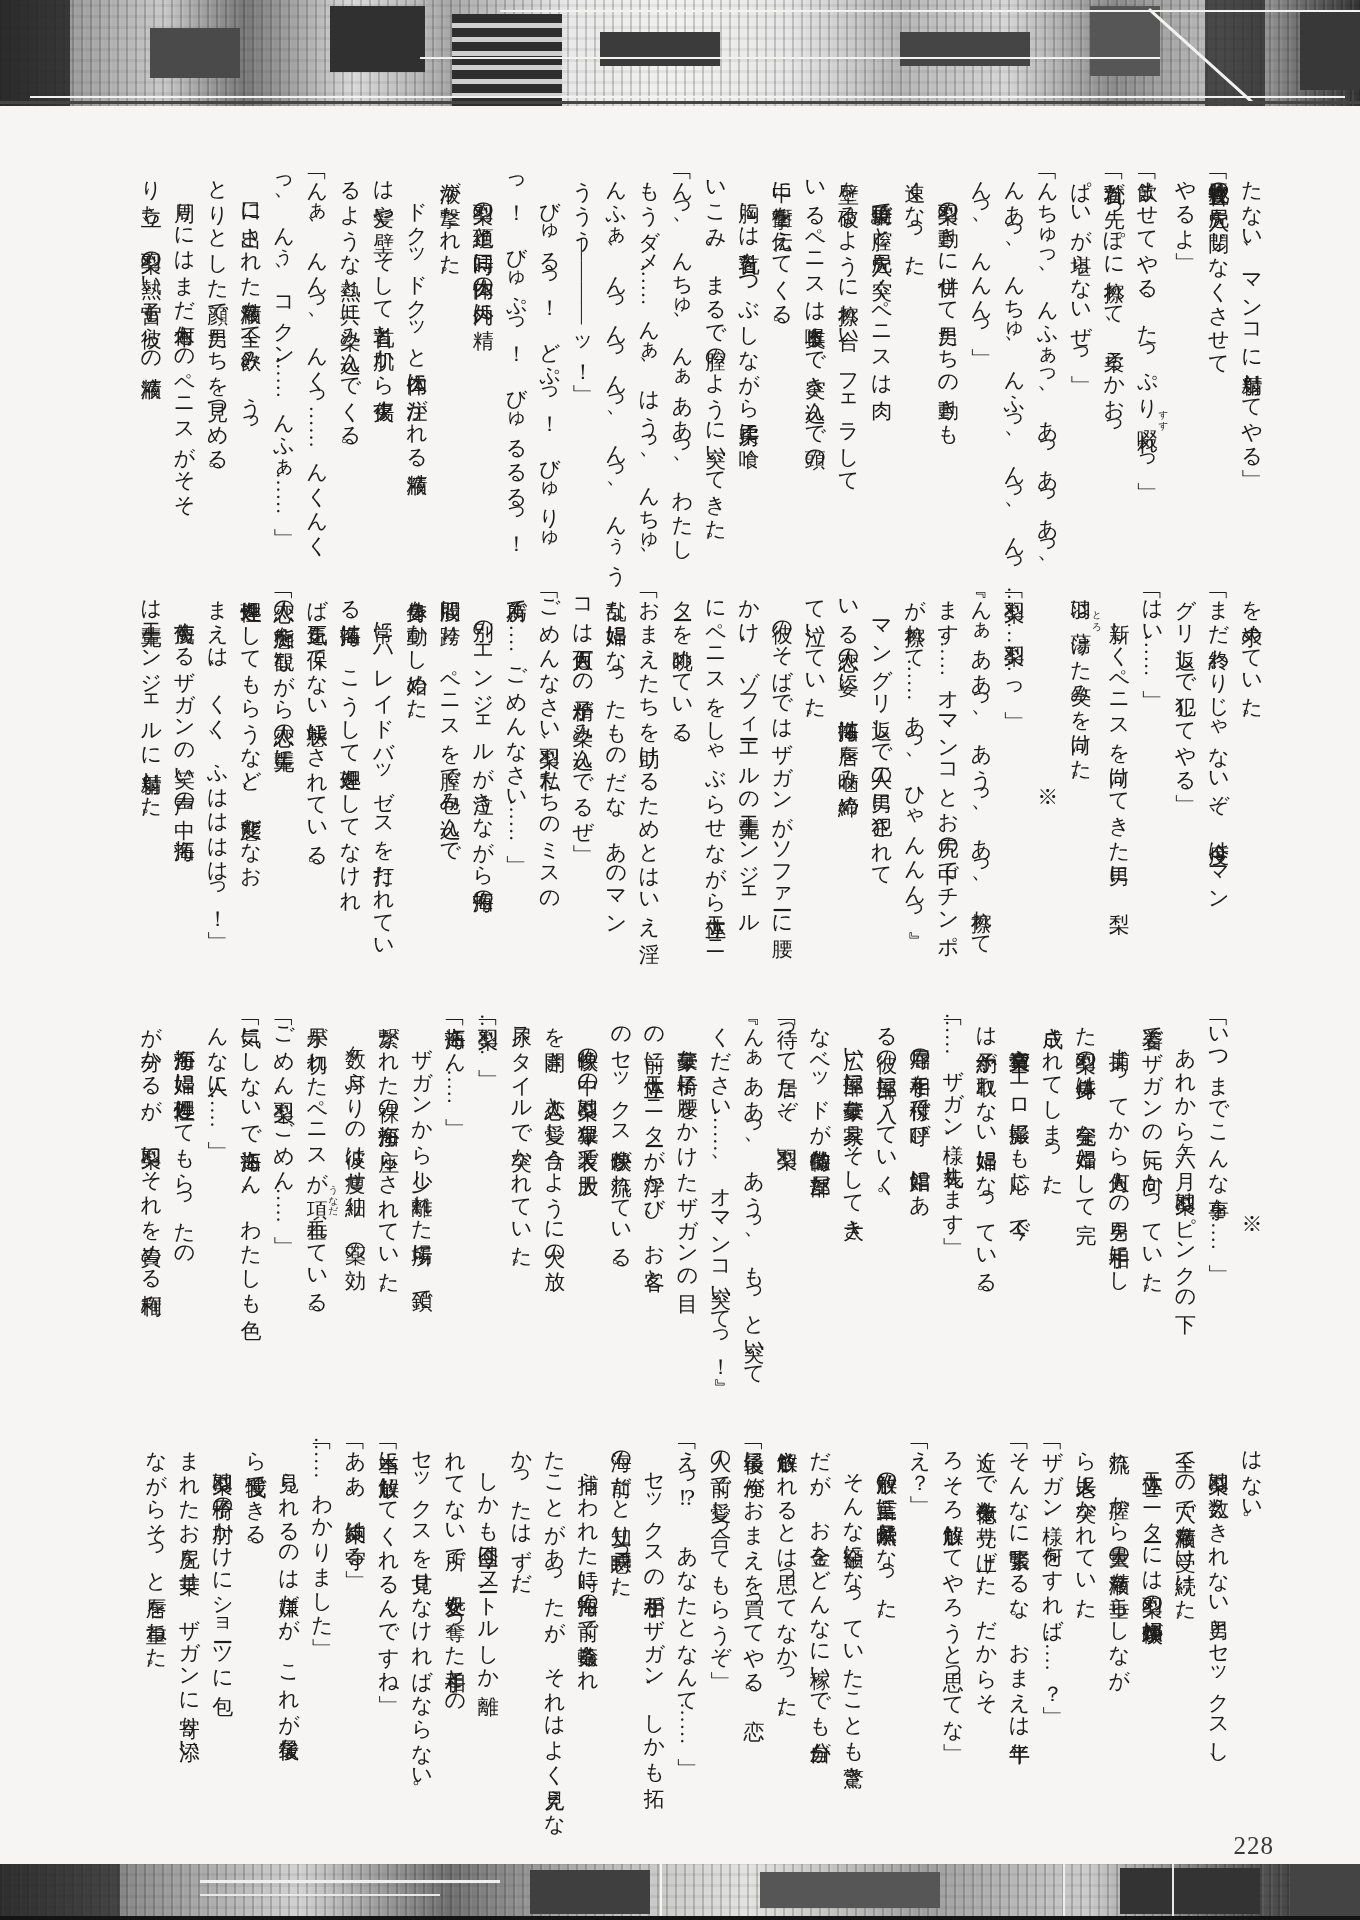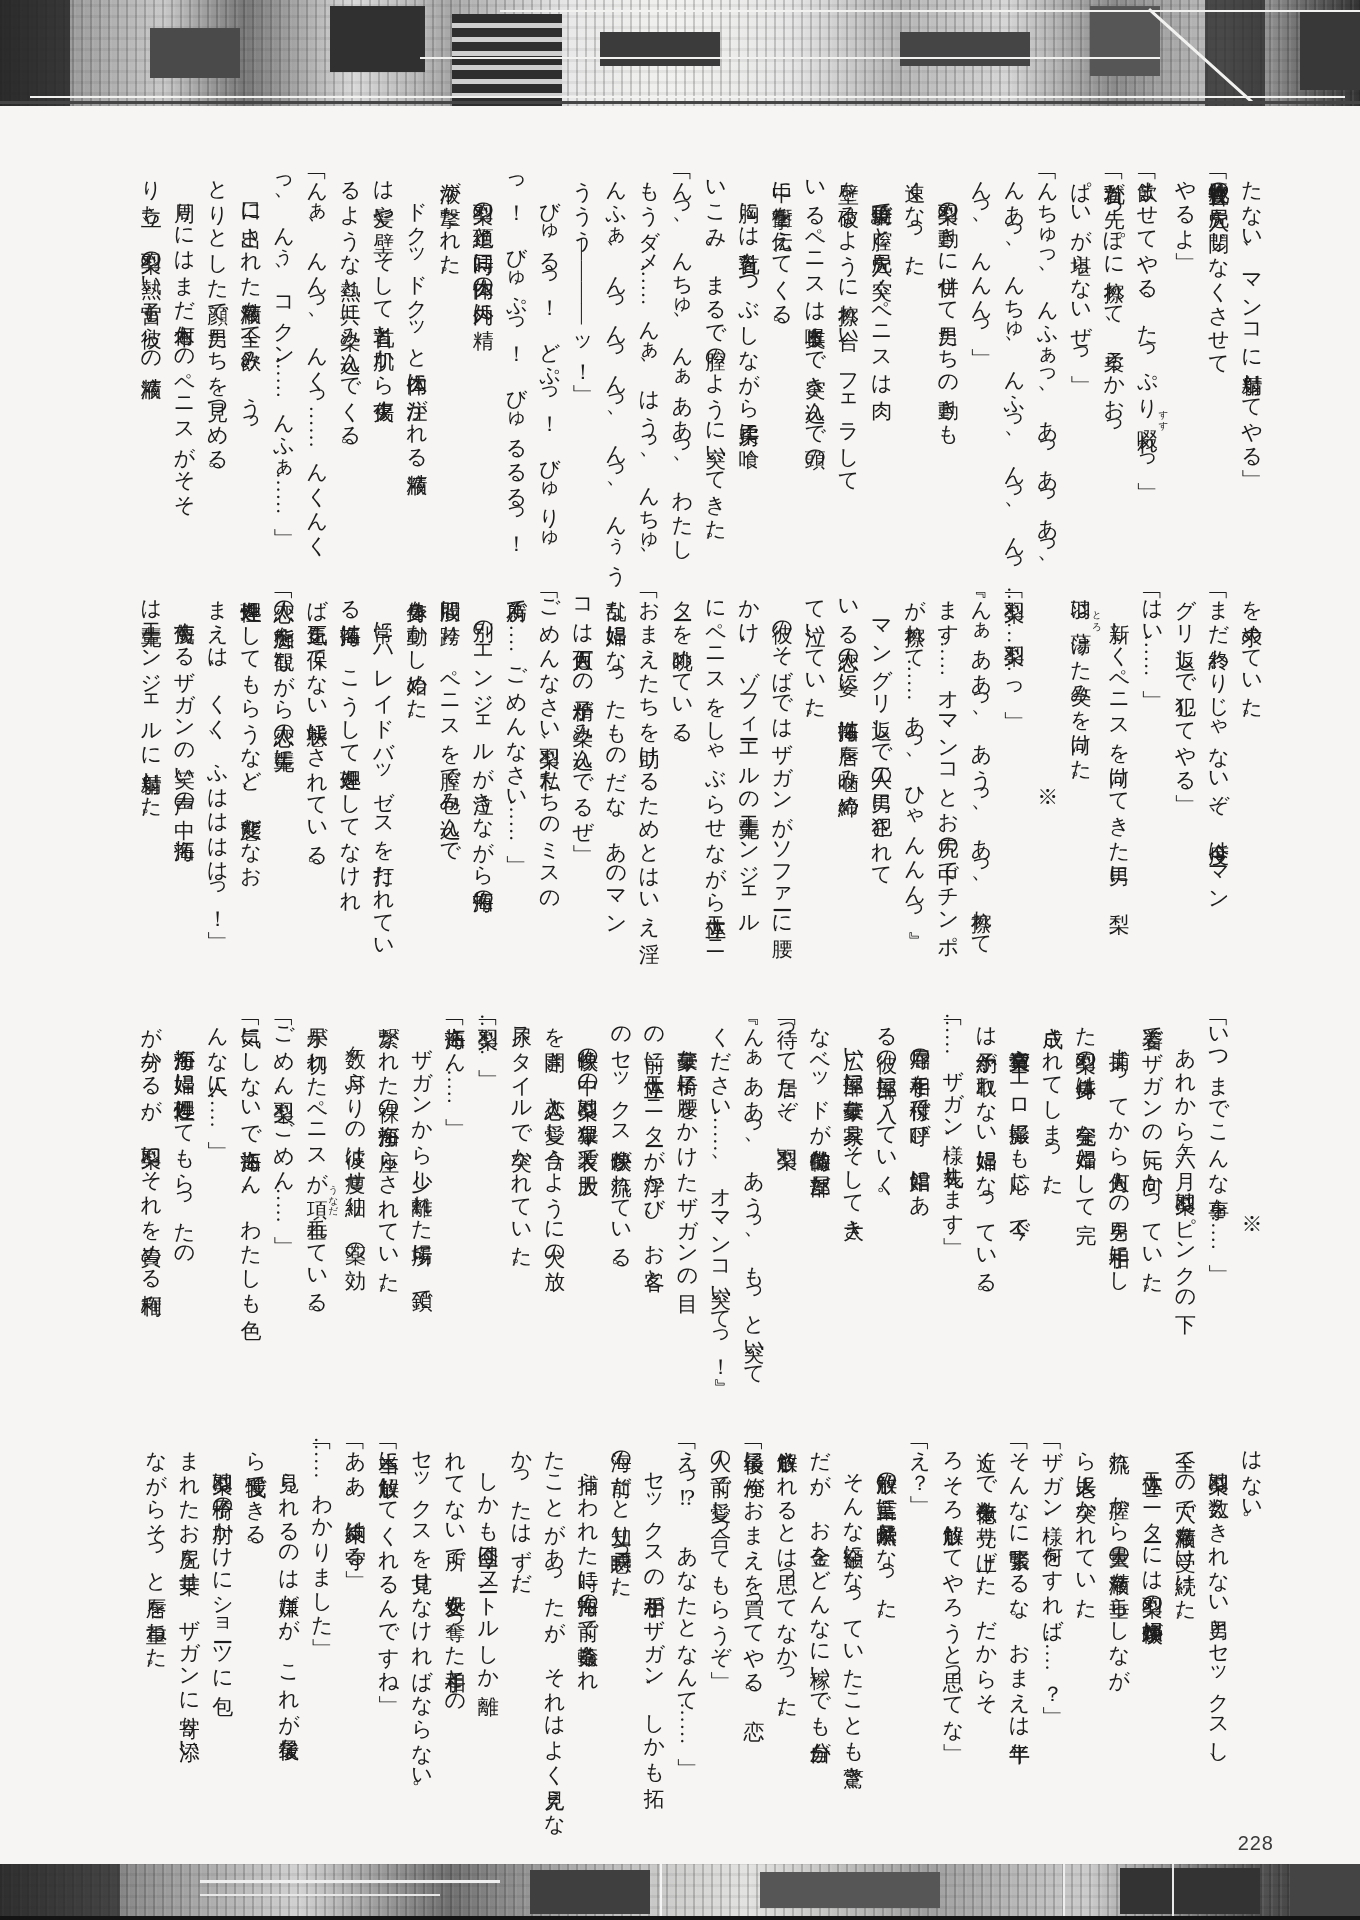--- a/index.html
+++ b/index.html
@@ -38,22 +38,22 @@
     font-size:21px;line-height:33.2px;letter-spacing:.4px;
     color:#1c1c1c;
   }
   .band .col{white-space:nowrap;}
   .band .col.center{text-align:center;height:100%;}
   ruby rt{font-size:9.5px;letter-spacing:0;color:#1c1c1c;}
   #band-0{top:166px;} #band-1{top:585px;} #band-2{top:1012px;} #band-3{top:1436px;}
   
   .page-number{
     position:absolute;top:1832px;right:86px;
-    font-family:Liberation Sans, sans-serif;
-    font-size:20px;color:#3a3a3a;letter-spacing:1px;
+    font-family:Liberation Serif, serif;
+    font-size:25px;color:#3a3a3a;letter-spacing:1px;
   }
 </style>
 </head>
 <body>
 
 <div class="art art-header">
   <div class="base"></div>
   <div class="vstripes"></div>
   <div class="hstripes"></div>
   <div class="blk" style="left:0;top:0;width:70px;height:106px;background:#262626;opacity:.85"></div>

